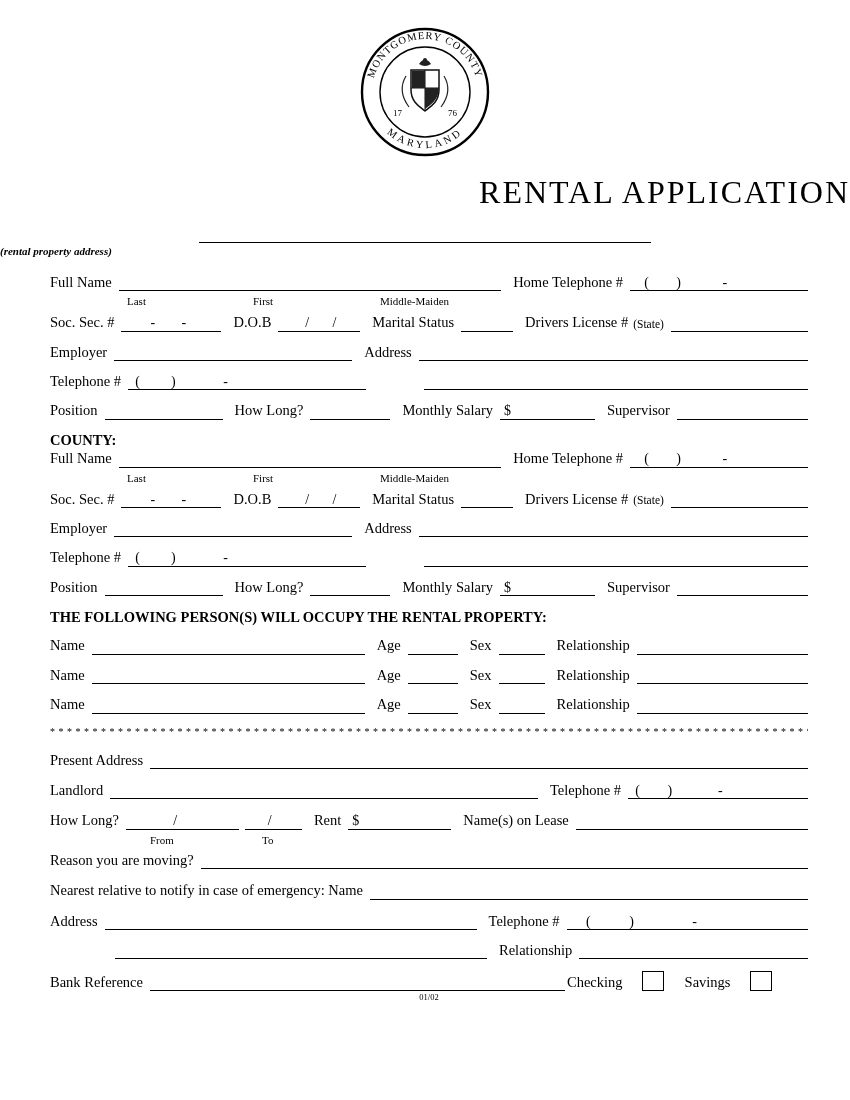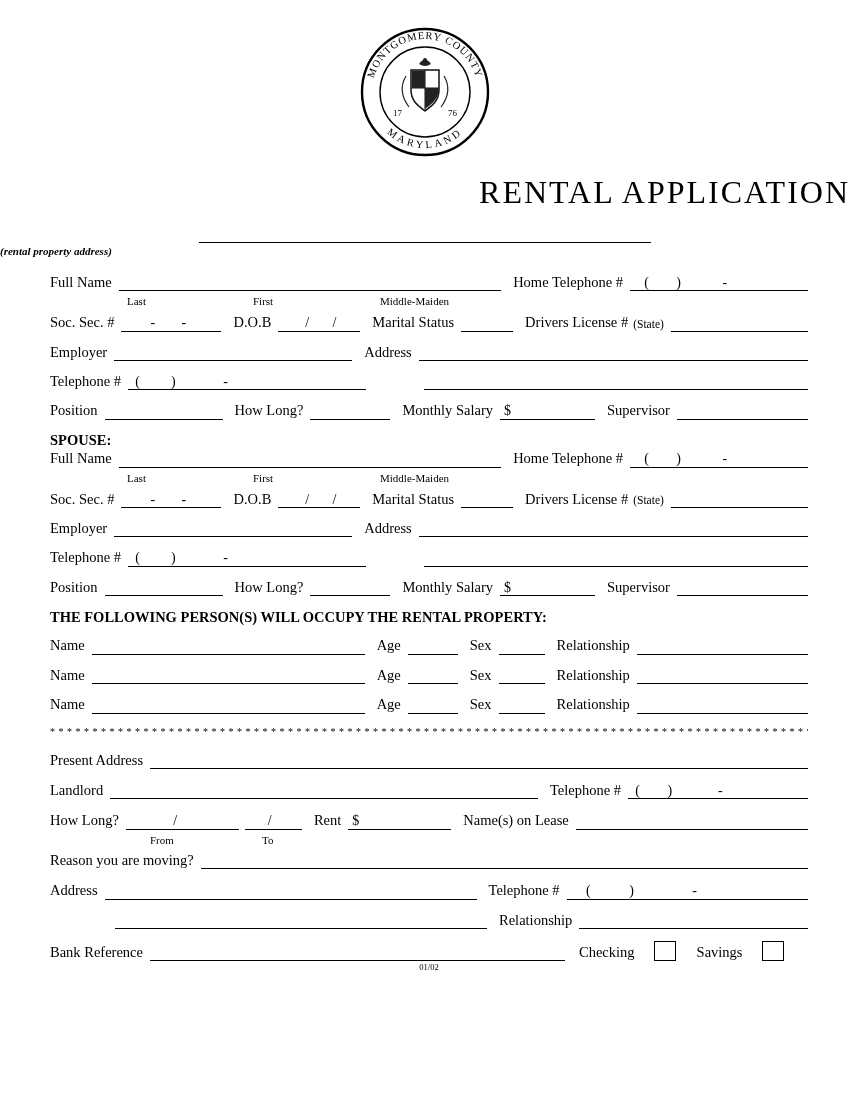--- a/index.html
+++ b/index.html
@@ -128,21 +128,21 @@
       <span class="blank" style="width:80px"></span>
       <span class="lbl ml">Monthly Salary</span>
       <span class="blank" style="width:95px">
         <span class="pm" style="left:4px">$</span>
       </span>
       <span class="lbl ml">Supervisor</span>
       <span class="blank grow"></span>
     </div>
 
     <div class="frow bold" style="margin-top:12px">
-      <span>SPOUSE:</span>
+      <span>COUNTY:</span>
     </div>
 
     <div class="frow" style="margin-top:1px">
       <span class="lbl">Full Name</span>
       <span class="blank grow"></span>
       <span class="lbl ml">Home Telephone #</span>
       <span class="blank" style="width:178px">
         <span class="pm" style="left:8%">(</span>
         <span class="pm" style="left:26%">)</span>
         <span class="pm" style="left:52%">-</span>
@@ -275,20 +275,24 @@
     <div class="sub" style="height:12px">
       <span style="left:100px">From</span>
       <span style="left:212px">To</span>
     </div>
 
     <div class="frow" style="margin-top:10px">
       <span class="lbl">Reason you are moving?</span>
       <span class="blank grow"></span>
     </div>
 
+    <div class="frow" style="margin-top:13px">
+      <span class="lbl">Nearest relative to notify in case of emergency: Name</span>
+      <span class="blank grow"></span>
+    </div>
 
     <div class="frow" style="margin-top:13px">
       <span class="lbl">Address</span>
       <span class="blank" style="width:372px"></span>
       <span class="lbl ml">Telephone #</span>
       <span class="blank grow">
         <span class="pm" style="left:8%">(</span>
         <span class="pm" style="left:26%">)</span>
         <span class="pm" style="left:52%">-</span>
       </span>
@@ -296,21 +300,21 @@
 
     <div class="frow" style="margin-top:12px">
       <span class="blank" style="width:372px;margin-left:65px"></span>
       <span class="lbl ml">Relationship</span>
       <span class="blank grow"></span>
     </div>
 
     <div class="frow" style="margin-top:12px">
       <span class="lbl">Bank Reference</span>
       <span class="blank" style="width:415px"></span>
-      <span class="lbl" style="margin-left:14px">Checking</span>
+      <span class="lbl" style="margin-left:2px">Checking</span>
       <span class="checkbox"></span>
       <span class="lbl" style="margin-left:21px">Savings</span>
       <span class="checkbox"></span>
     </div>
 
     <div class="footer-rev">01/02</div>
 
   </div>
 </div>
 

